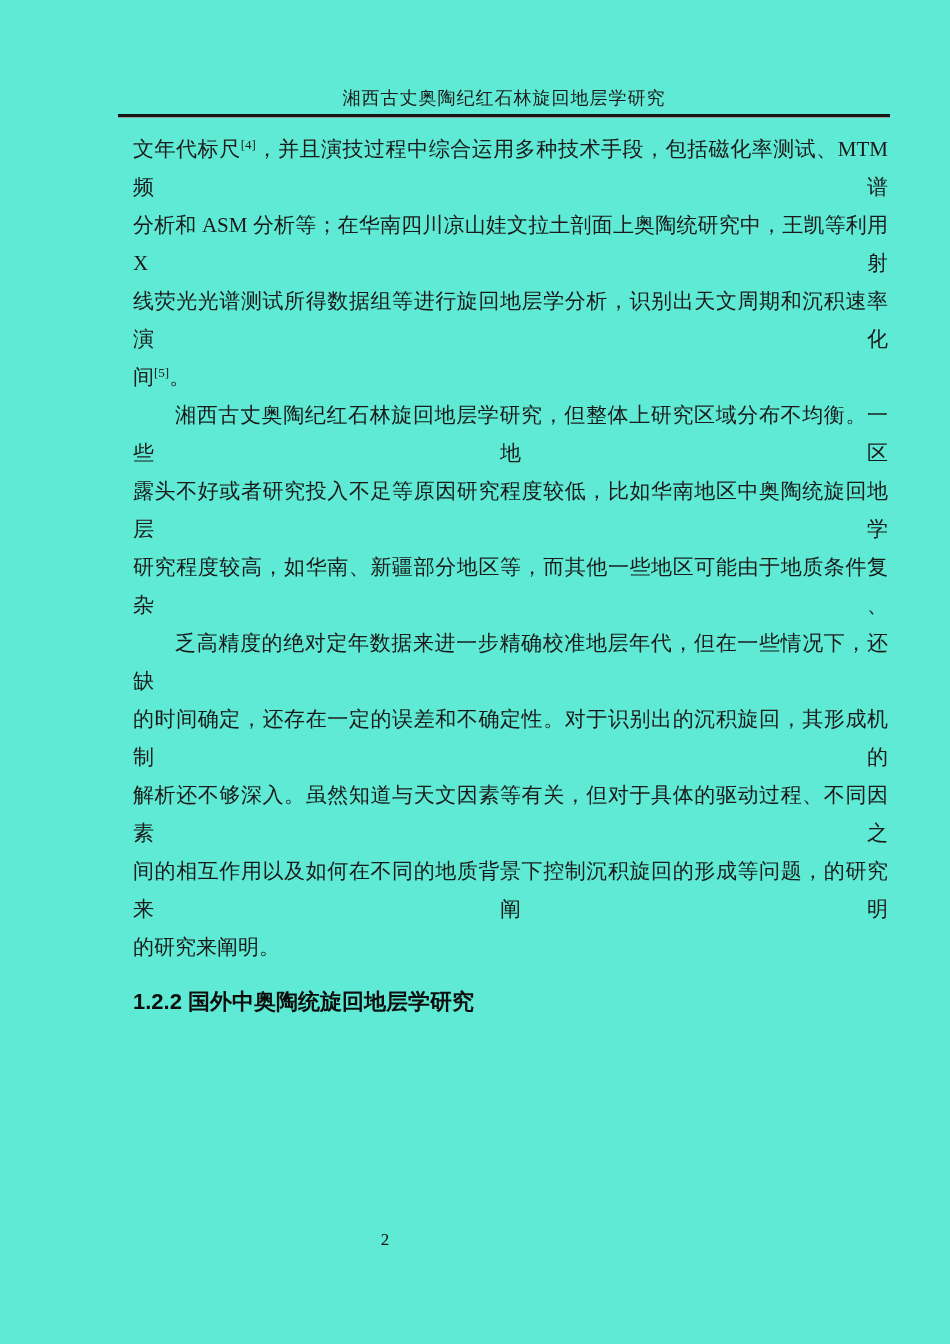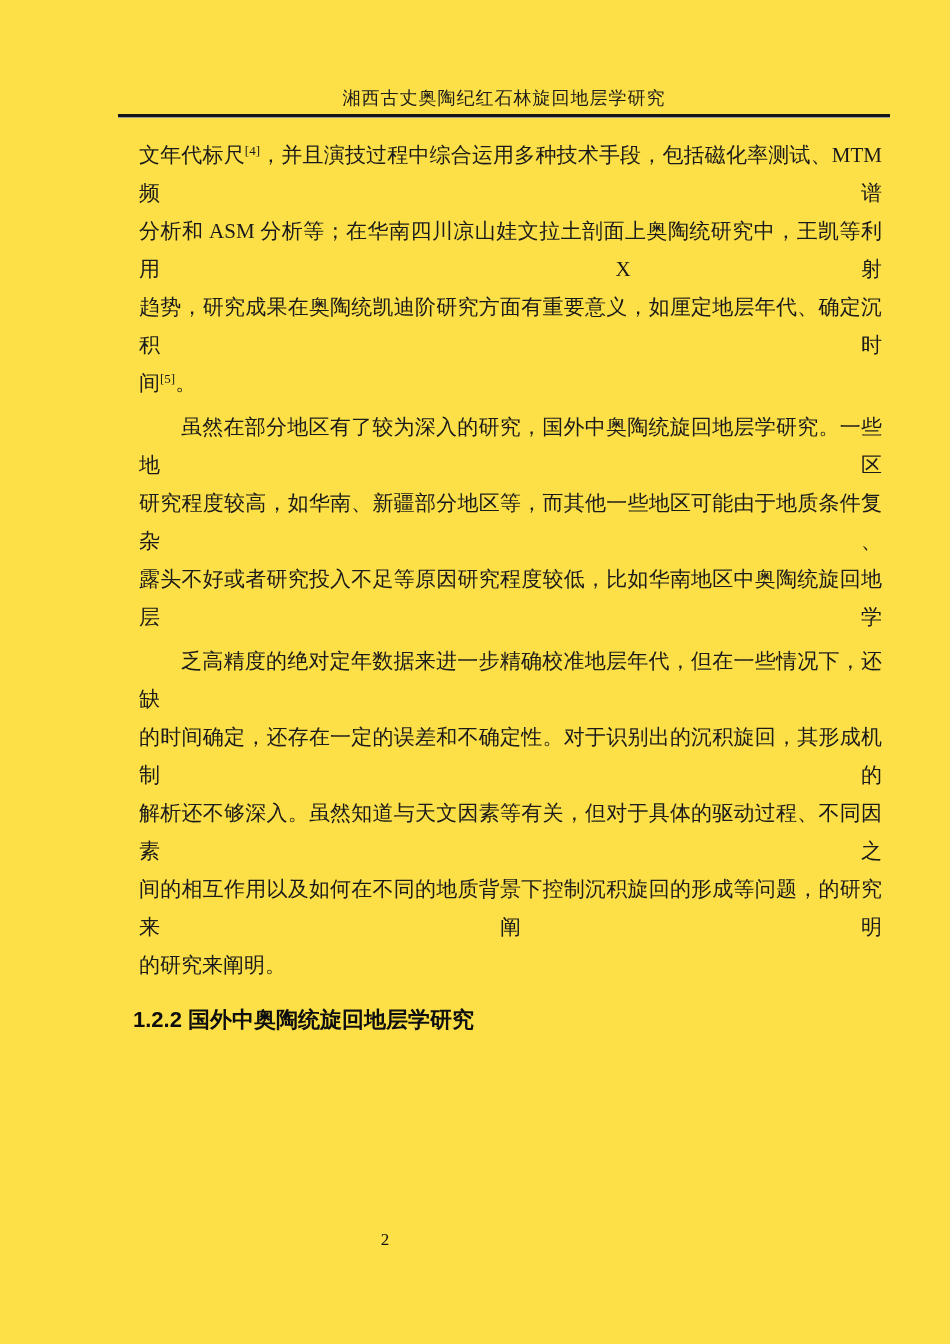--- a/index.html
+++ b/index.html
@@ -1,20 +1,20 @@
 <!DOCTYPE html>
 <html><head>
 <meta charset="utf-8">
 <style>
   html, body { margin: 0; padding: 0; background: #ffffff; }
   .page {
     position: relative;
     width: 950px;
     height: 1344px;
-    background: #fde047;
+    background: #5eead4;
     color: #161616;
     overflow: hidden;
   }
   .running-head {
     position: absolute;
     top: 86px;
     left: 118px;
     width: 772px;
     text-align: center;
     font-family: "Liberation Serif", "DejaVu Serif", serif;
@@ -35,21 +35,21 @@
   .content {
     position: absolute;
     left: 133px;
     top: 130px;
     width: 755px;
     font-family: "Liberation Serif", "DejaVu Serif", serif;
     font-size: 21px;
     line-height: 38px;
     color: #1a1a1a;
   }
-  .para { margin: 6px; }
+  .para { margin: 0; }
   .line {
     text-align: justify;
     text-align-last: justify;
     white-space: normal;
   }
   .line.para-end { text-align-last: left; }
   .line.indent { text-indent: 2em; }
   sup.ref {
     font-size: 13px;
     line-height: 0;
@@ -82,27 +82,27 @@
 <div class="page">
 
   <div class="running-head">湘西古丈奥陶纪红石林旋回地层学研究</div>
 
   <div class="header-rule"></div>
 
   <div class="content">
     <div class="para">
         <div class="line">文年代标尺<sup class="ref">[4]</sup>，并且演技过程中综合运用多种技术手段，包括磁化率测试、MTM 频谱</div>
         <div class="line">分析和 ASM 分析等；在华南四川凉山娃文拉土剖面上奥陶统研究中，王凯等利用 X 射</div>
-        <div class="line">趋势，研究成果在奥陶统凯迪阶研究方面有重要意义，如厘定地层年代、确定沉积时</div>
+        <div class="line">线荧光光谱测试所得数据组等进行旋回地层学分析，识别出天文周期和沉积速率演化</div>
         <div class="line para-end">间<sup class="ref">[5]</sup>。</div>
       </div>
     <div class="para">
-        <div class="line indent">虽然在部分地区有了较为深入的研究，国外中奥陶统旋回地层学研究。一些地区</div>
+        <div class="line indent">湘西古丈奥陶纪红石林旋回地层学研究，但整体上研究区域分布不均衡。一些地区</div>
+        <div class="line">露头不好或者研究投入不足等原因研究程度较低，比如华南地区中奥陶统旋回地层学</div>
         <div class="line">研究程度较高，如华南、新疆部分地区等，而其他一些地区可能由于地质条件复杂、</div>
-        <div class="line">露头不好或者研究投入不足等原因研究程度较低，比如华南地区中奥陶统旋回地层学</div>
       </div>
     <div class="para">
         <div class="line indent">乏高精度的绝对定年数据来进一步精确校准地层年代，但在一些情况下，还缺</div>
         <div class="line">的时间确定，还存在一定的误差和不确定性。对于识别出的沉积旋回，其形成机制的</div>
         <div class="line">解析还不够深入。虽然知道与天文因素等有关，但对于具体的驱动过程、不同因素之</div>
         <div class="line">间的相互作用以及如何在不同的地质背景下控制沉积旋回的形成等问题，的研究来阐明</div>
         <div class="line para-end">的研究来阐明。</div>
       </div>
     <div class="section-heading">1.2.2 国外中奥陶统旋回地层学研究</div>
 

